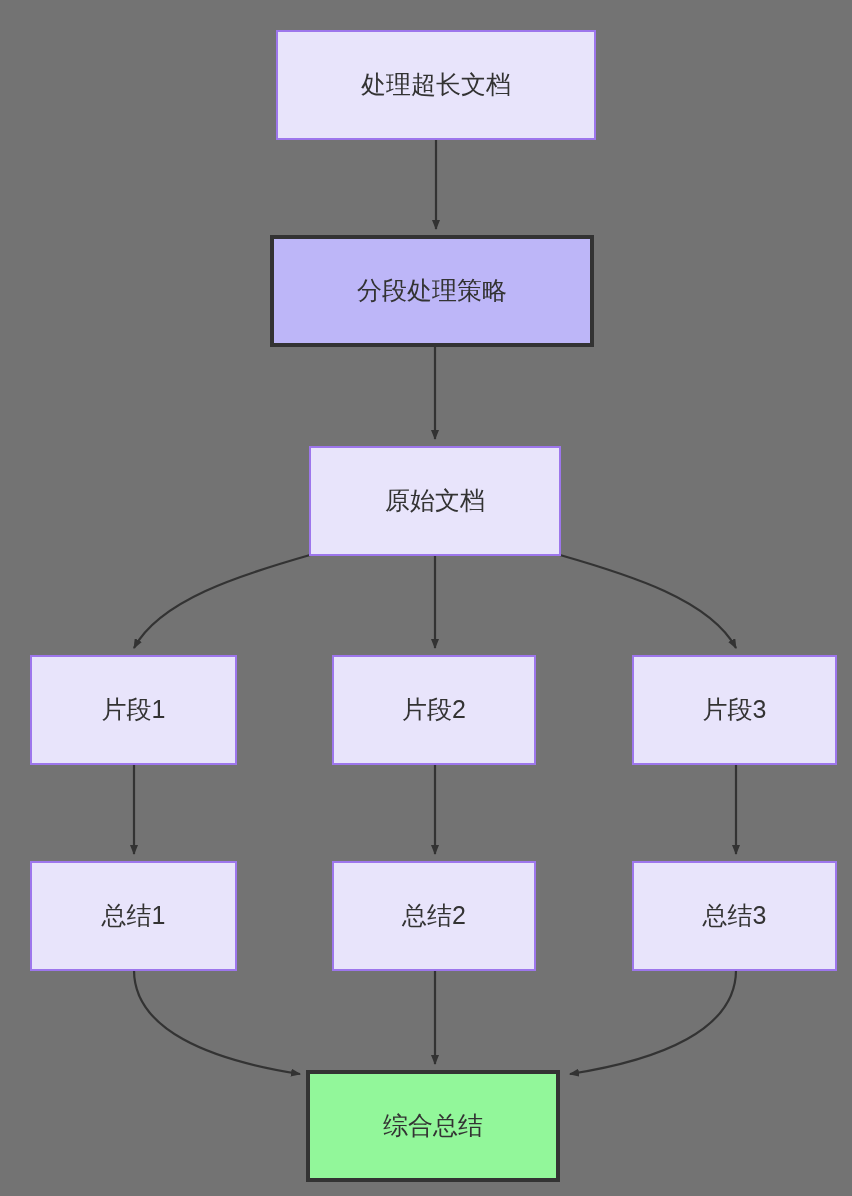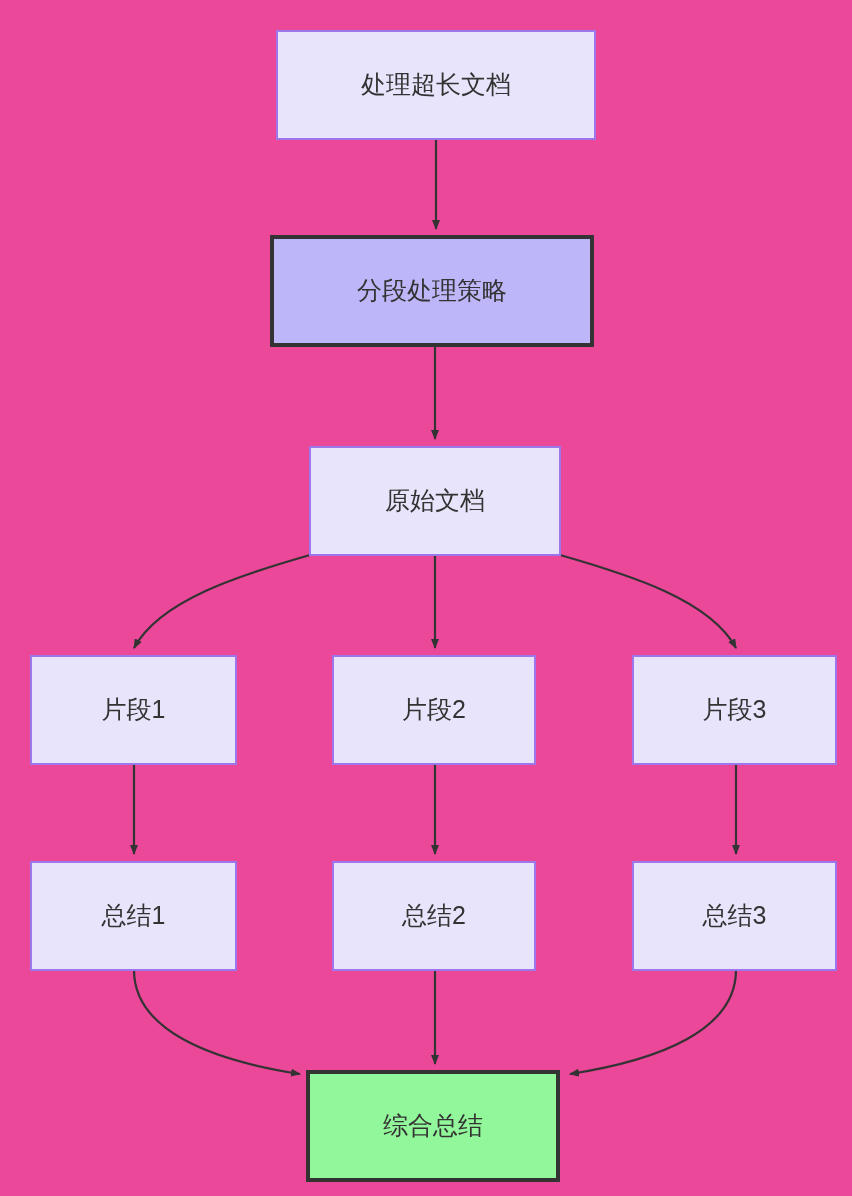--- a/index.html
+++ b/index.html
@@ -10,21 +10,21 @@
   body {
     width: 852px;
     height: 1196px;
     overflow: hidden;
     font-family: "Liberation Sans", "DejaVu Sans", sans-serif;
   }
   #flowchart-root {
     position: relative;
     width: 852px;
     height: 1196px;
-    background: #ec4899;
+    background: #737373;
   }
   svg.diagram {
     display: block;
     width: 852px;
     height: 1196px;
   }
   .node-label {
     font-family: "Liberation Sans", "DejaVu Sans", sans-serif;
     font-size: 25px;
     fill: #333333;

